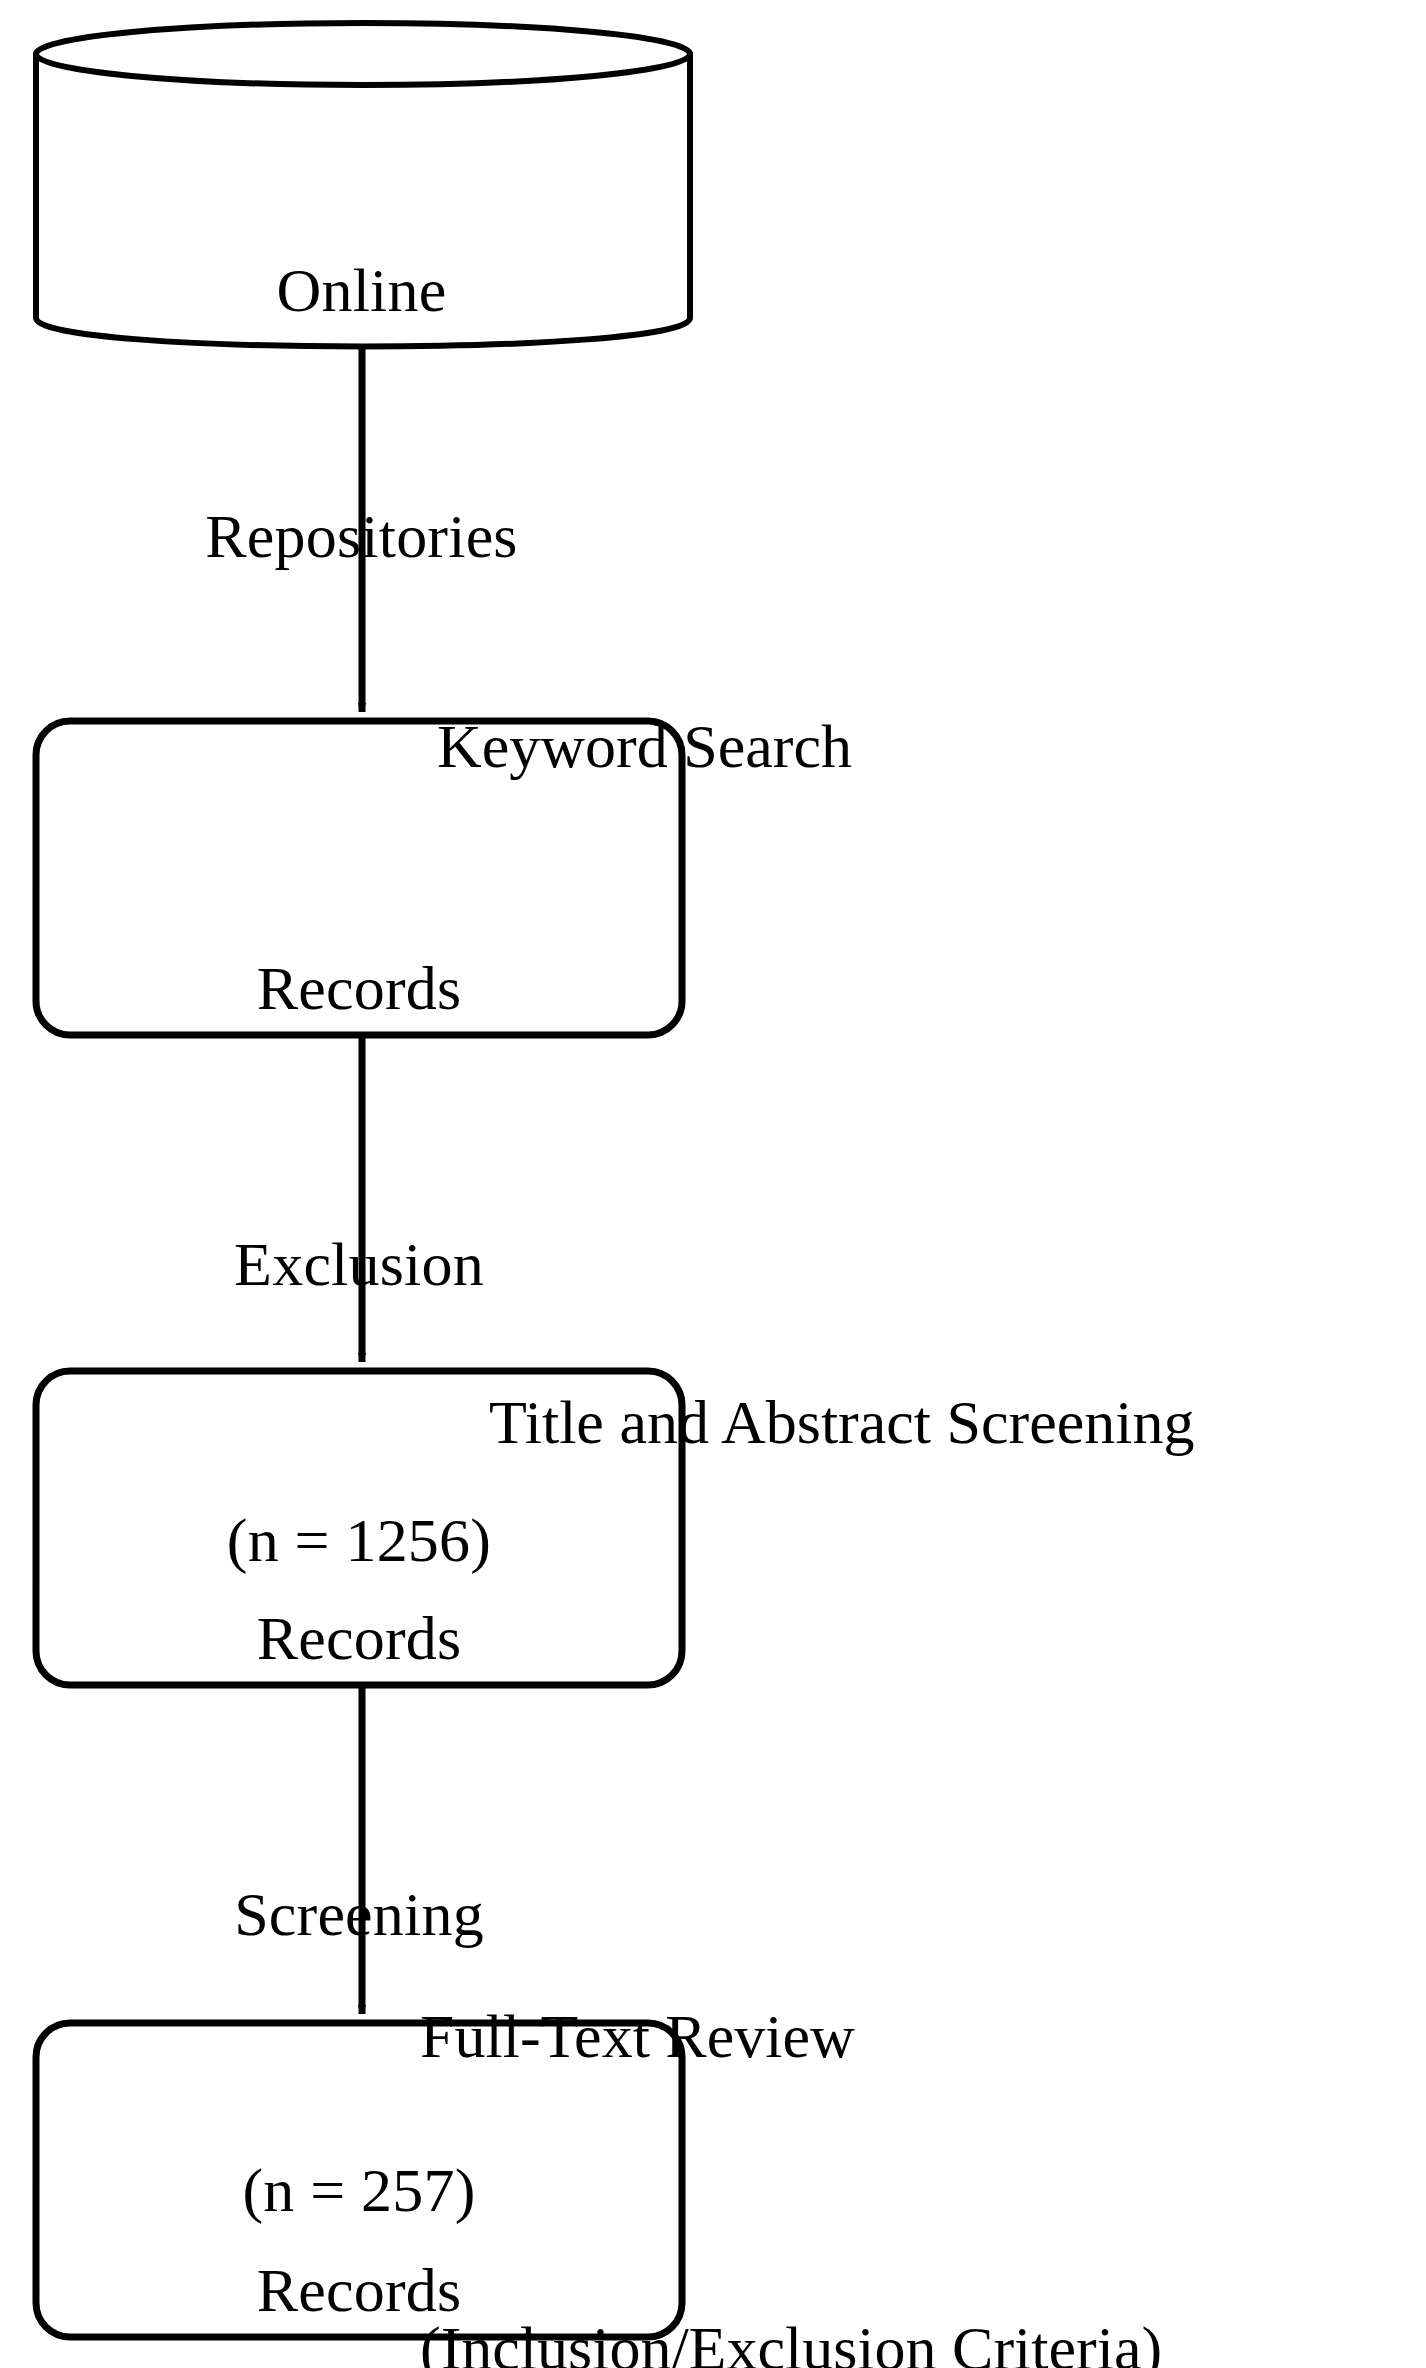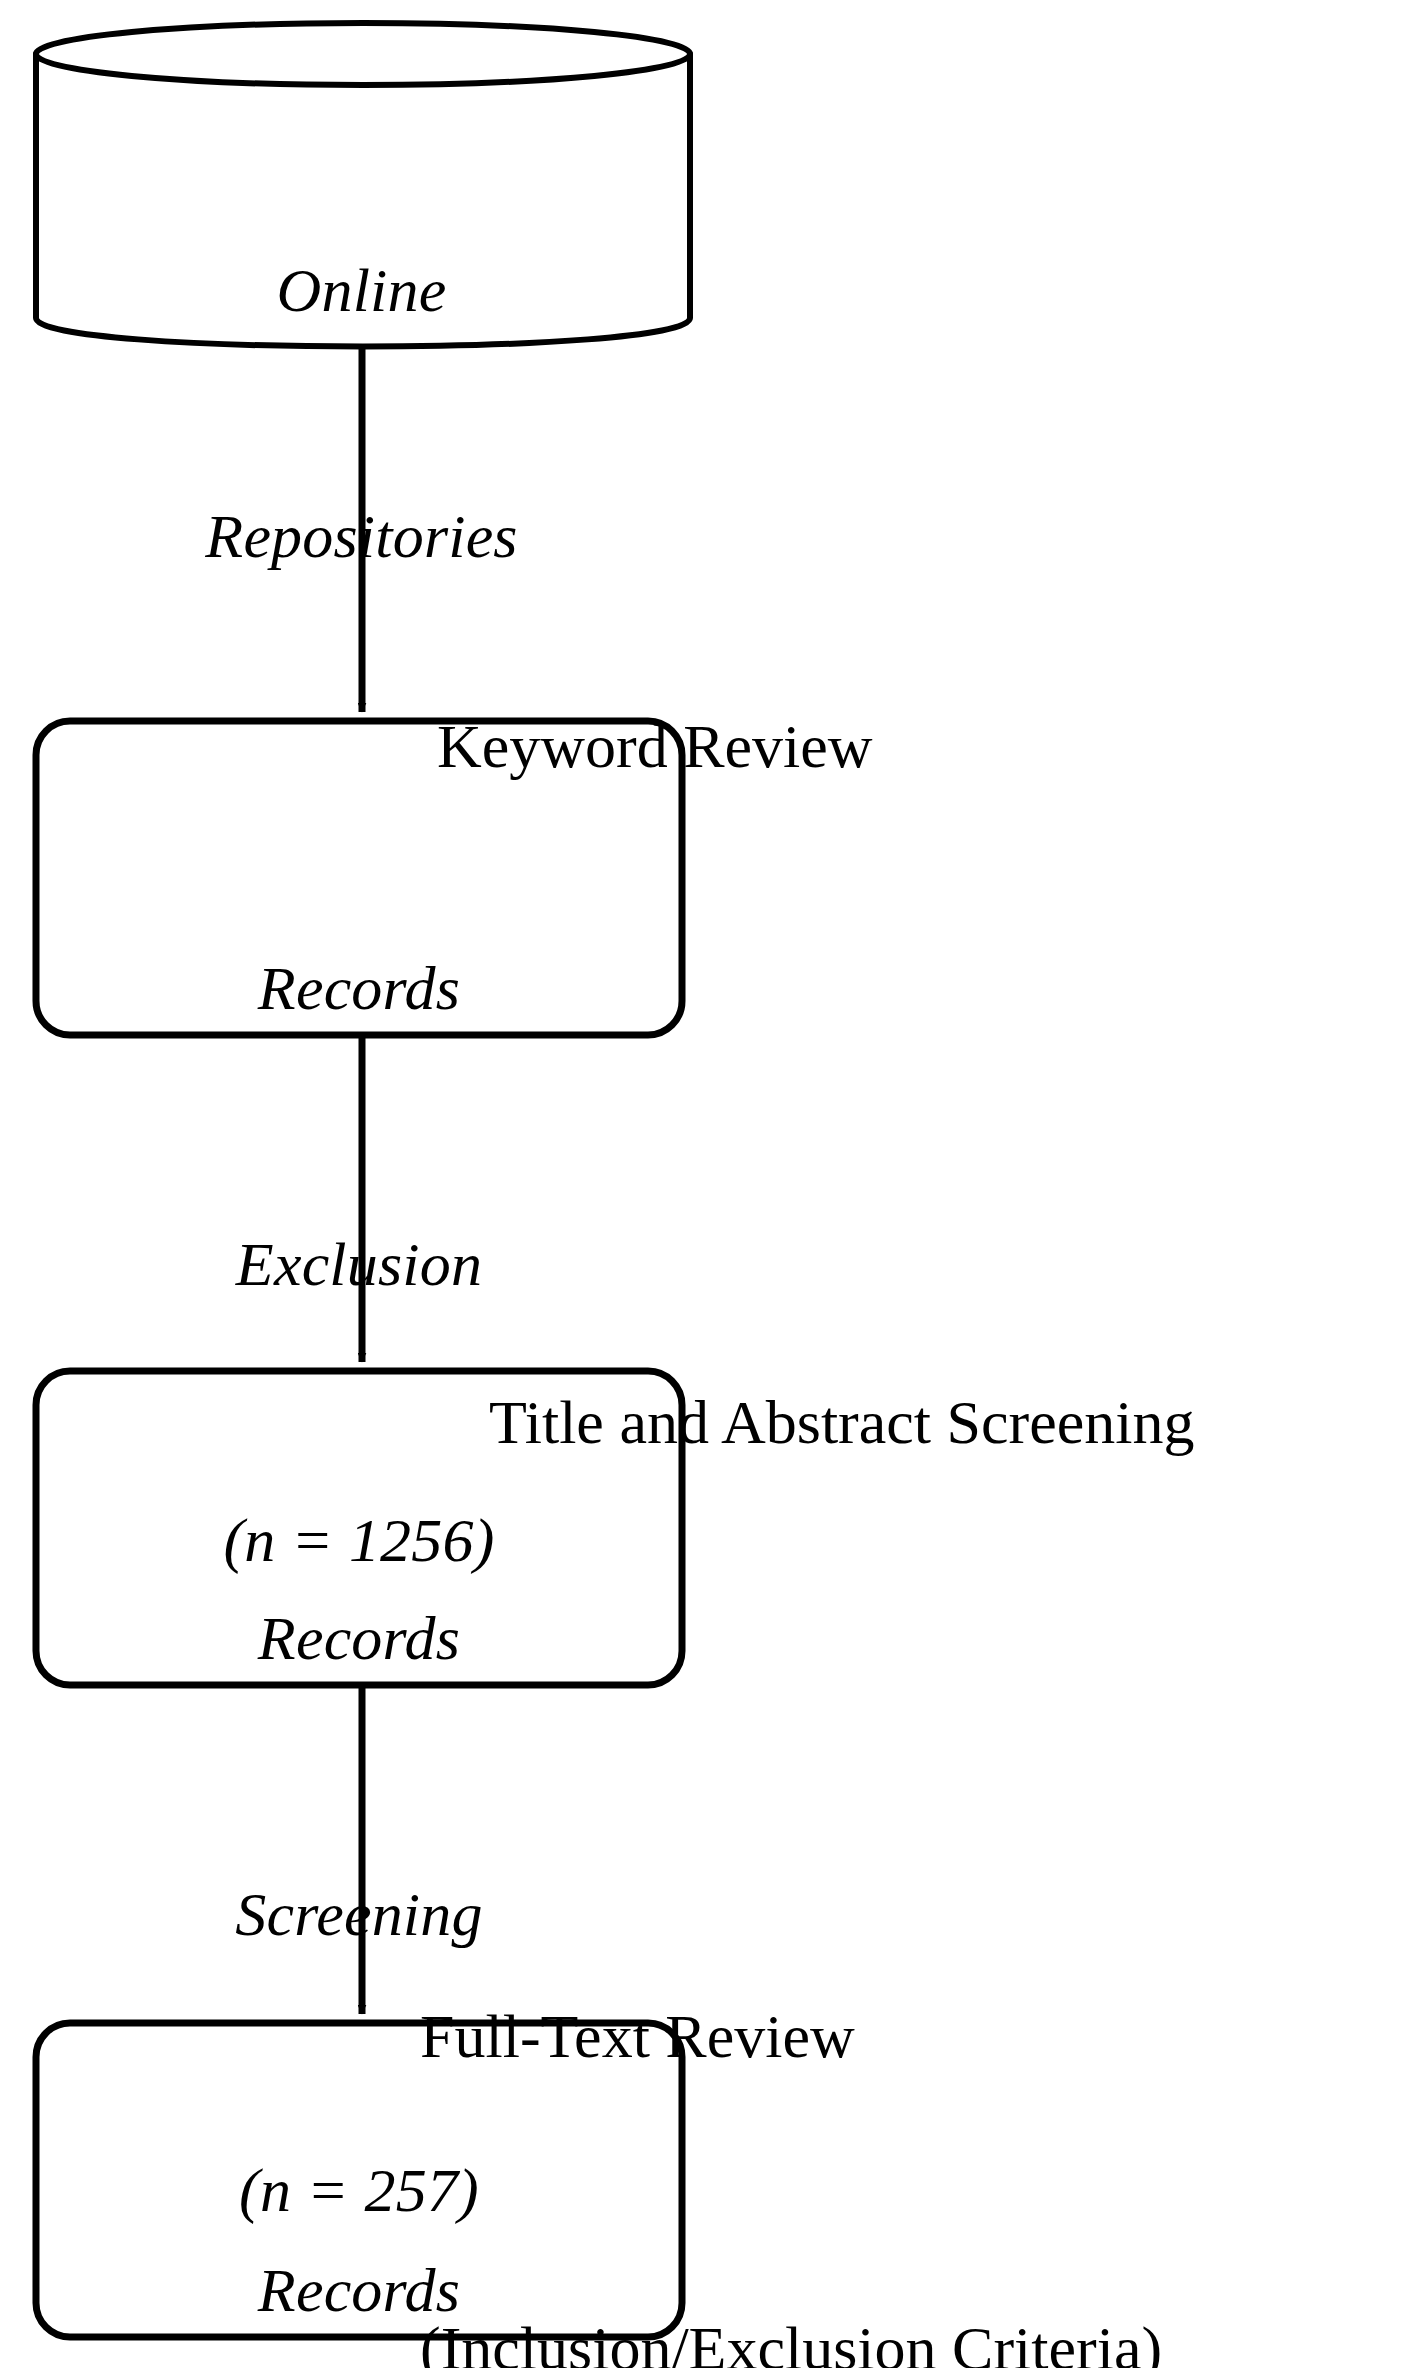--- a/index.html
+++ b/index.html
@@ -26,21 +26,20 @@
 
   
   .node-text {
     position: absolute;
     text-align: center;
     line-height: 92px;
     font-size: 62px;
     color: #000000;
     white-space: pre;
     letter-spacing: 0.2px;
-    font-style: italic;
   }
   .node-text .tline { display: block; }
 
   
   #cylinder-label {
     left: 33px;
     top: 85px;
     width: 657px;
     line-height: 82px;
   }
@@ -103,21 +102,21 @@
   <rect x="36" y="2023" width="646" height="314" rx="34" ry="34" fill="#ffffff" stroke="#000000" stroke-width="7"></rect>
 
 </svg>
 
 <div class="node-text" id="cylinder-label">
   <span class="tline">Online</span>
   <span class="tline">Repositories</span>
 </div>
 
 <div class="edge-label" id="edge-label-1">
-  <span class="tline">Keyword Review</span>
+  <span class="tline">Keyword Search</span>
 </div>
 
 <div class="node-text" id="box1-label">
   <span class="tline">Records</span>
   <span class="tline">Exclusion</span>
   <span class="tline">(n = 1256)</span>
 </div>
 
 <div class="edge-label" id="edge-label-2">
   <span class="tline">Title and Abstract Screening</span>

